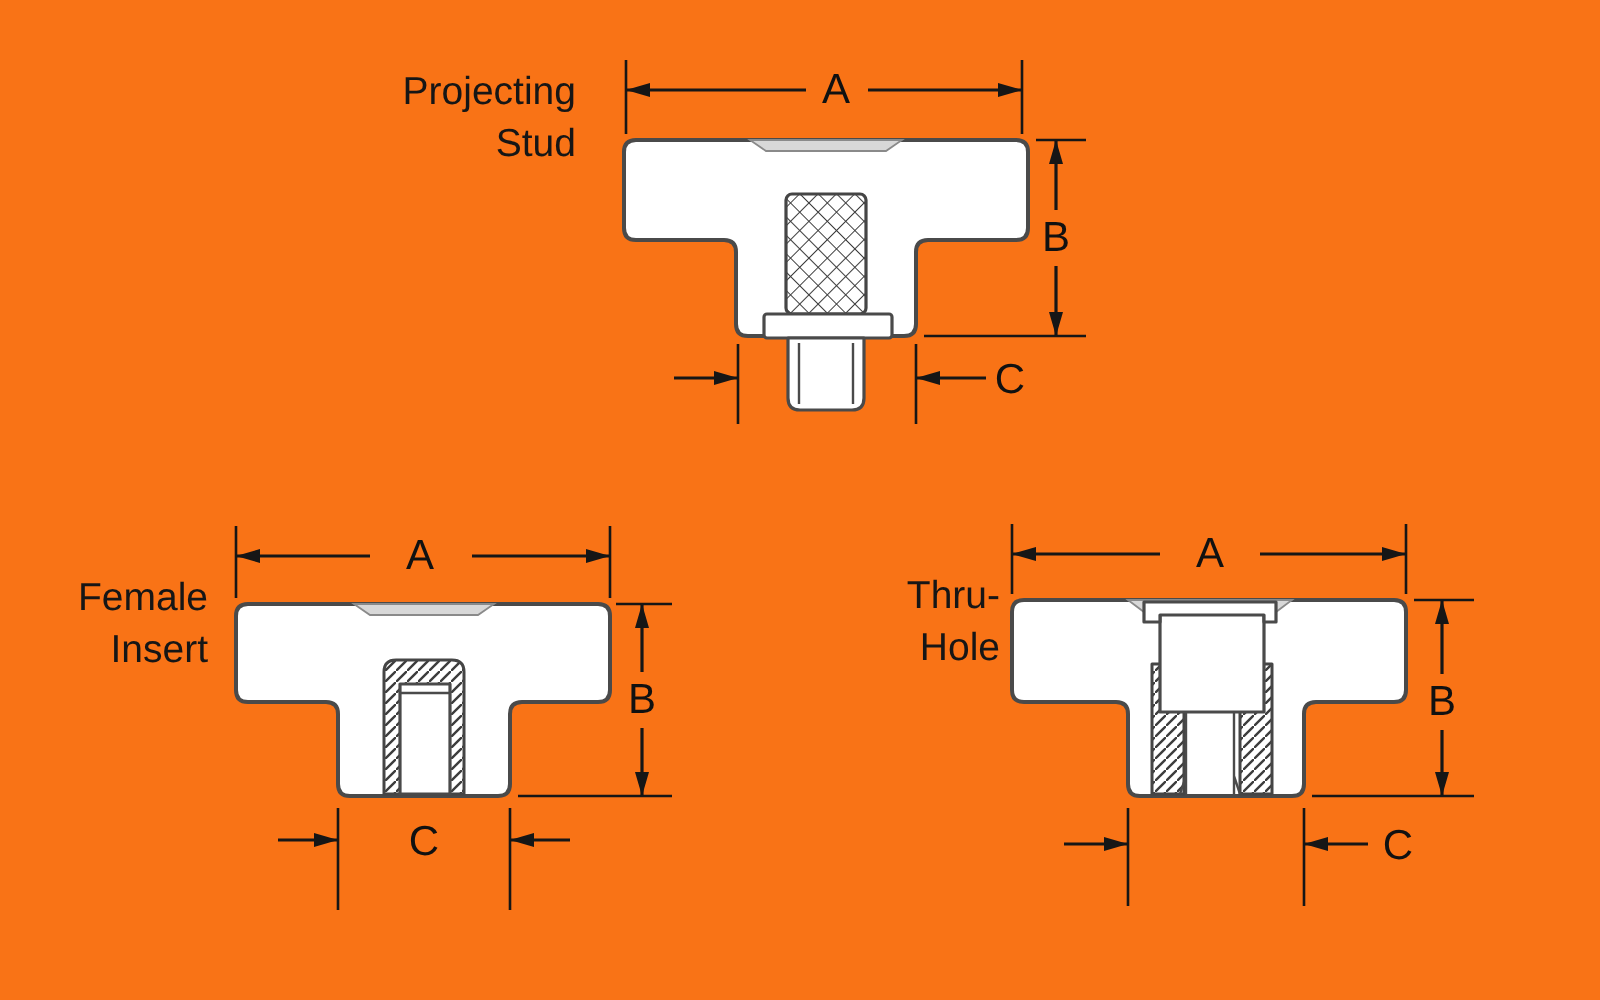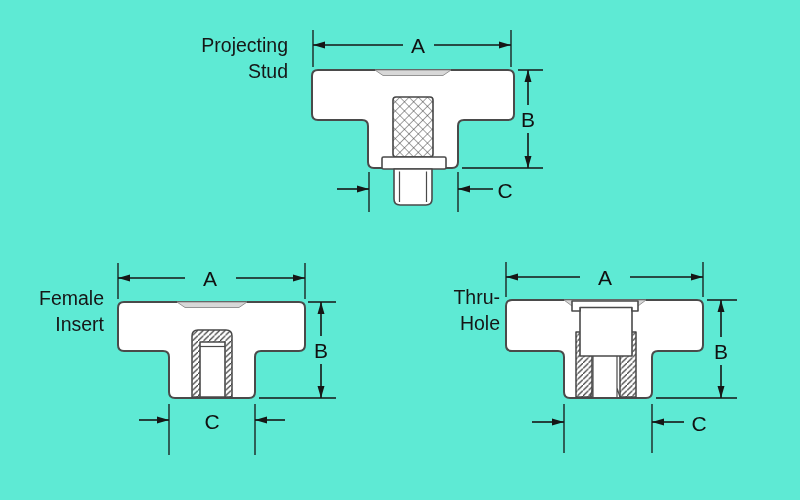--- a/index.html
+++ b/index.html
@@ -1,16 +1,16 @@
 <!DOCTYPE html>
 <html><head>
 <meta charset="utf-8">
 <style>
   html,body{margin:0;padding:0;background:#ffffff;}
-  .stage{position:relative;width:800px;height:500px;background:#5eead4;overflow:hidden;
+  .stage{position:relative;width:800px;height:500px;background:#f97316;overflow:hidden;
          font-family:"Liberation Sans", sans-serif;}
   svg text{font-family:"Liberation Sans", sans-serif;}
   .variant-label{font-size:19.5px;fill:#161616;}
   .dim-letter{font-size:21px;fill:#111111;}
   .body-outline{fill:#ffffff;stroke:#4a4a4a;stroke-width:2;stroke-linejoin:round;}
   .part{fill:#ffffff;stroke:#4a4a4a;stroke-width:1.6;stroke-linejoin:round;}
   .part-thin{fill:none;stroke:#4a4a4a;stroke-width:1.2;}
   .recess{fill:#d8d8d8;stroke:#8a8a8a;stroke-width:0.9;}
   .knurl-box{fill:url(#knurl);stroke:#454545;stroke-width:1.6;}
   .hatch-box{fill:url(#hatch);stroke:#454545;stroke-width:1.5;stroke-linejoin:round;}

